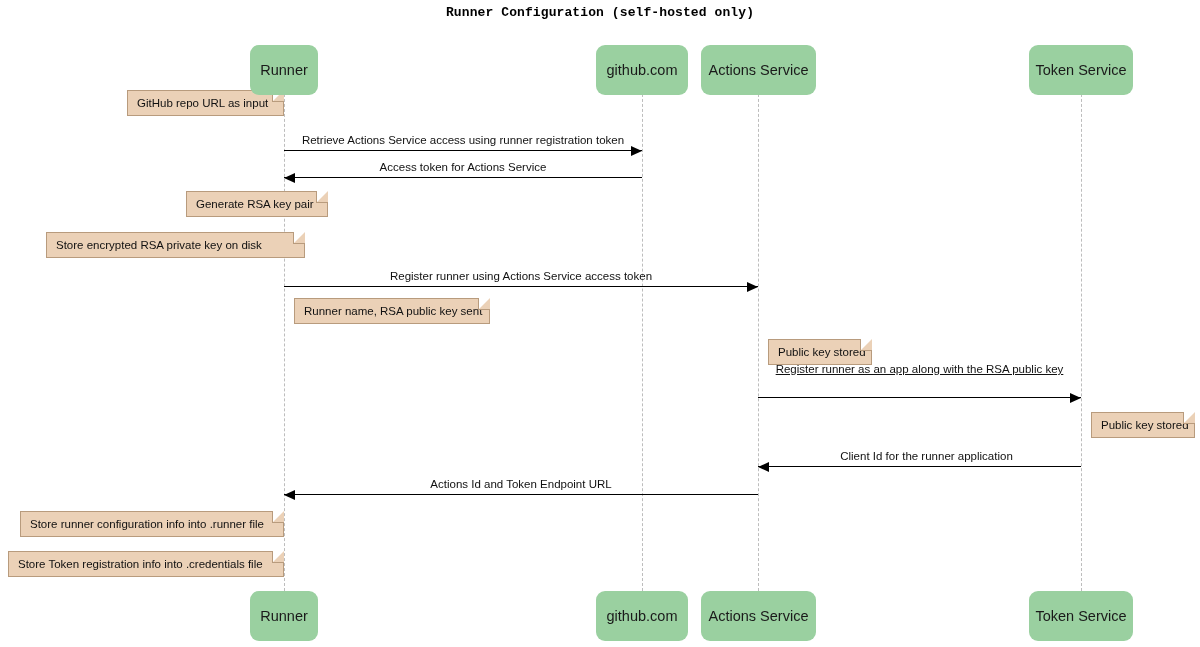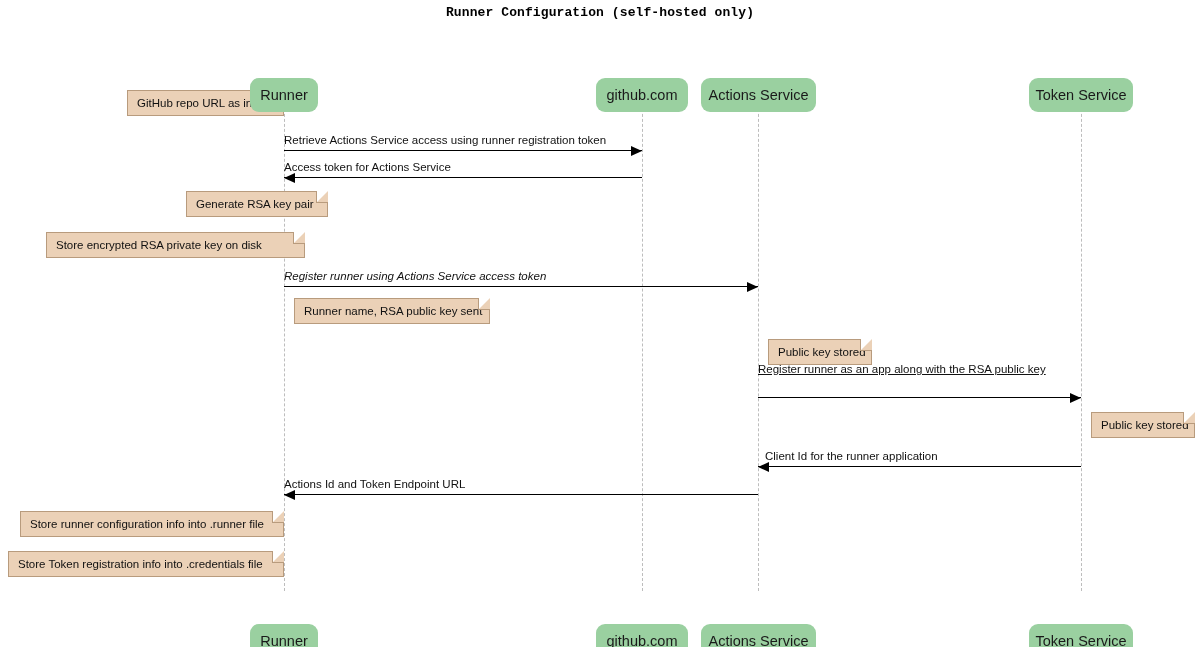--- a/index.html
+++ b/index.html
@@ -35,31 +35,30 @@
   }
   
   .lifeline {
     position: absolute;
     width: 0px;
     border-left: 1px dashed #bdbdbd;
   }
   
   .participant {
     position: absolute;
-    height: 34px;
+    height: 50px;
     border-radius: 9px;
     background: #9ad0a0;
     display: flex;
     align-items: center;
     justify-content: center;
     font-size: 14.5px;
     color: #1a1a1a;
     box-sizing: border-box;
     white-space: nowrap;
-    margin-top: 33px;
   }
   
   .note {
     position: absolute;
     background: #ebd1b7;
     border: 1px solid #b89b7d;
     box-sizing: border-box;
     font-size: 11.5px;
     color: #111;
     display: flex;
@@ -106,20 +105,21 @@
   }
   .arrow-left {
     border-top: 5px solid transparent;
     border-bottom: 5px solid transparent;
     border-right: 11px solid #000;
   }
   .msg-label {
     position: absolute;
     font-size: 11.5px;
     color: #111;
+    text-align: center;
     white-space: nowrap;
   }
 </style>
 </head>
 <body>
 
 <div id="diagram-root">
   <div class="diagram-title">Runner Configuration (self-hosted only)</div>
   <div id="layer-lifelines">
       <div class="lifeline" style="left: 284px; top: 79px; height: 512px;"></div>
@@ -134,21 +134,21 @@
         <div class="msg-label" style="left: 284px; width: 358px; top: 134px;">Retrieve Actions Service access using runner registration token</div>
       </div>
       <div>
         <div class="msg-line" style="left: 284px; top: 177px; width: 358px;"></div>
         <div class="arrowhead arrow-left" style="top: 172.5px; left: 284px;"></div>
         <div class="msg-label" style="left: 284px; width: 358px; top: 161px;">Access token for Actions Service</div>
       </div>
       <div>
         <div class="msg-line" style="left: 284px; top: 286px; width: 474px;"></div>
         <div class="arrowhead arrow-right" style="top: 281.5px; left: 747px;"></div>
-        <div class="msg-label" style="left: 284px; width: 474px; top: 270px; font-style: italic;">Register runner using Actions Service access token</div>
+        <div class="msg-label" style="left: 284px; width: 474px; top: 270px;">Register runner using Actions Service access token</div>
       </div>
       <div>
         <div class="msg-line" style="left: 758px; top: 397px; width: 323px;"></div>
         <div class="arrowhead arrow-right" style="top: 392.5px; left: 1070px;"></div>
         <div class="msg-label" style="left: 758px; width: 323px; top: 363px; text-decoration: underline;">Register runner as an app along with the RSA public key</div>
       </div>
       <div>
         <div class="msg-line" style="left: 758px; top: 466px; width: 323px;"></div>
         <div class="arrowhead arrow-left" style="top: 461.5px; left: 758px;"></div>
         <div class="msg-label" style="left: 758px; width: 323px; top: 450px; padding-left: 7px;">Client Id for the runner application</div>

